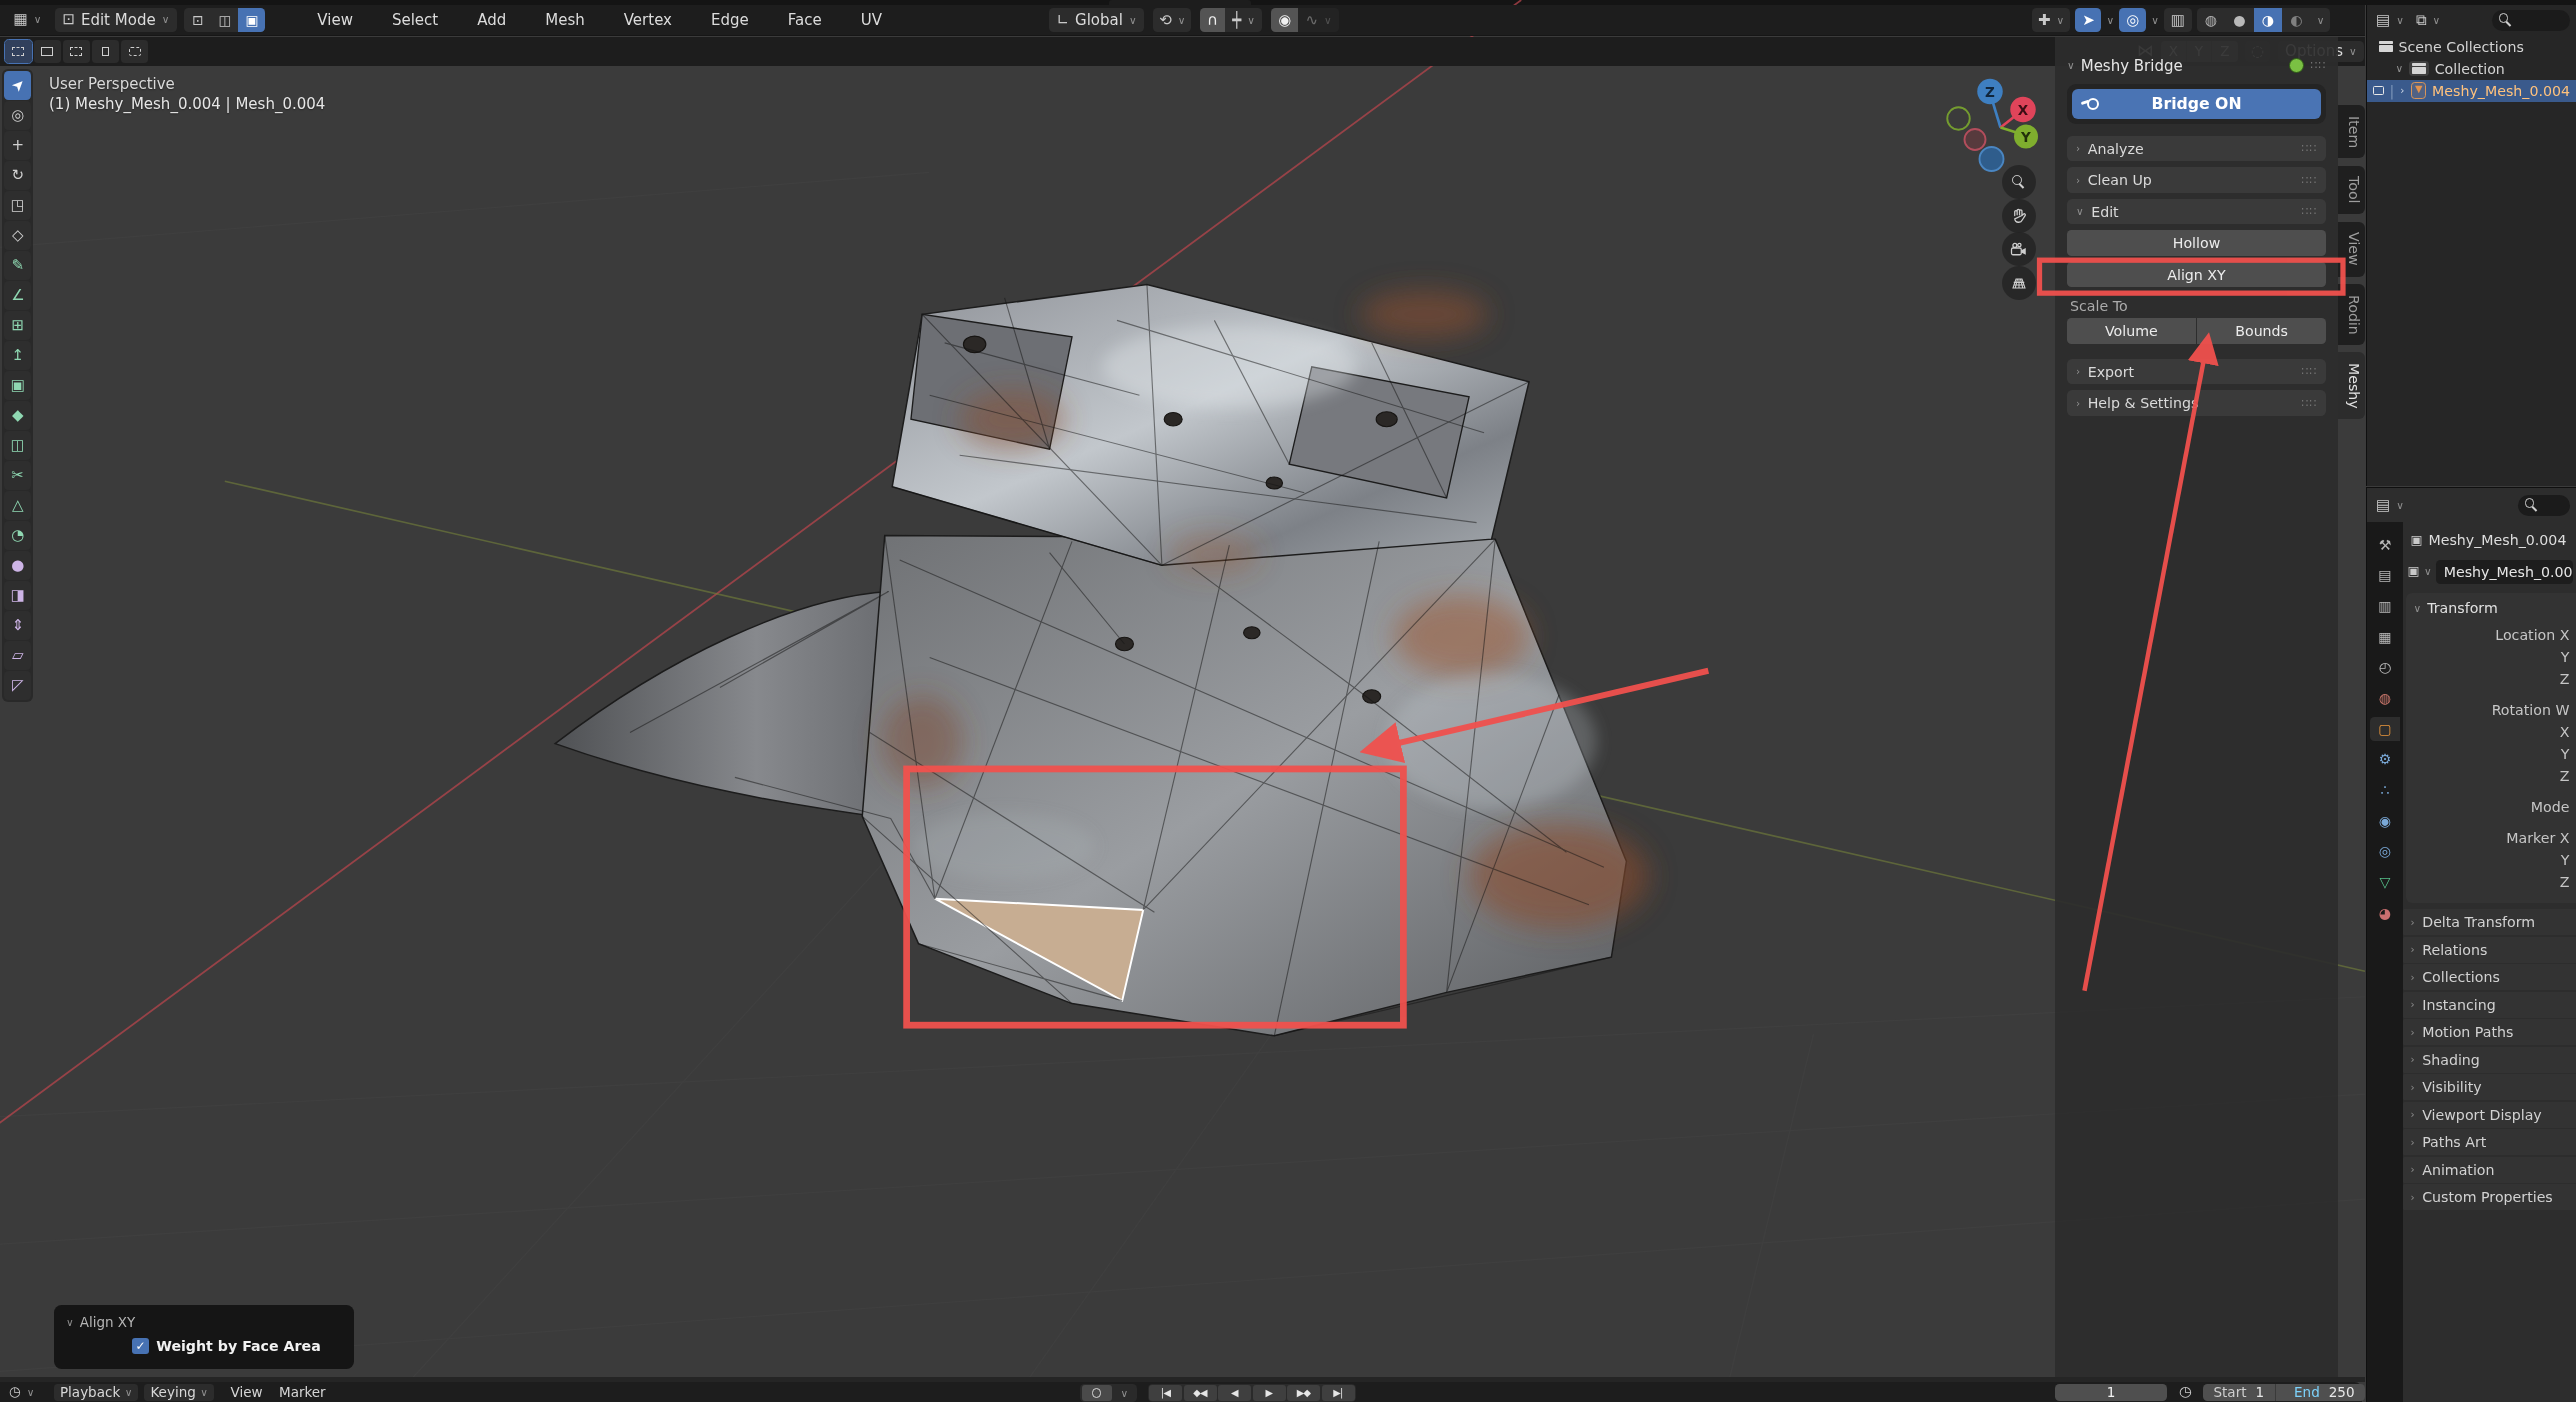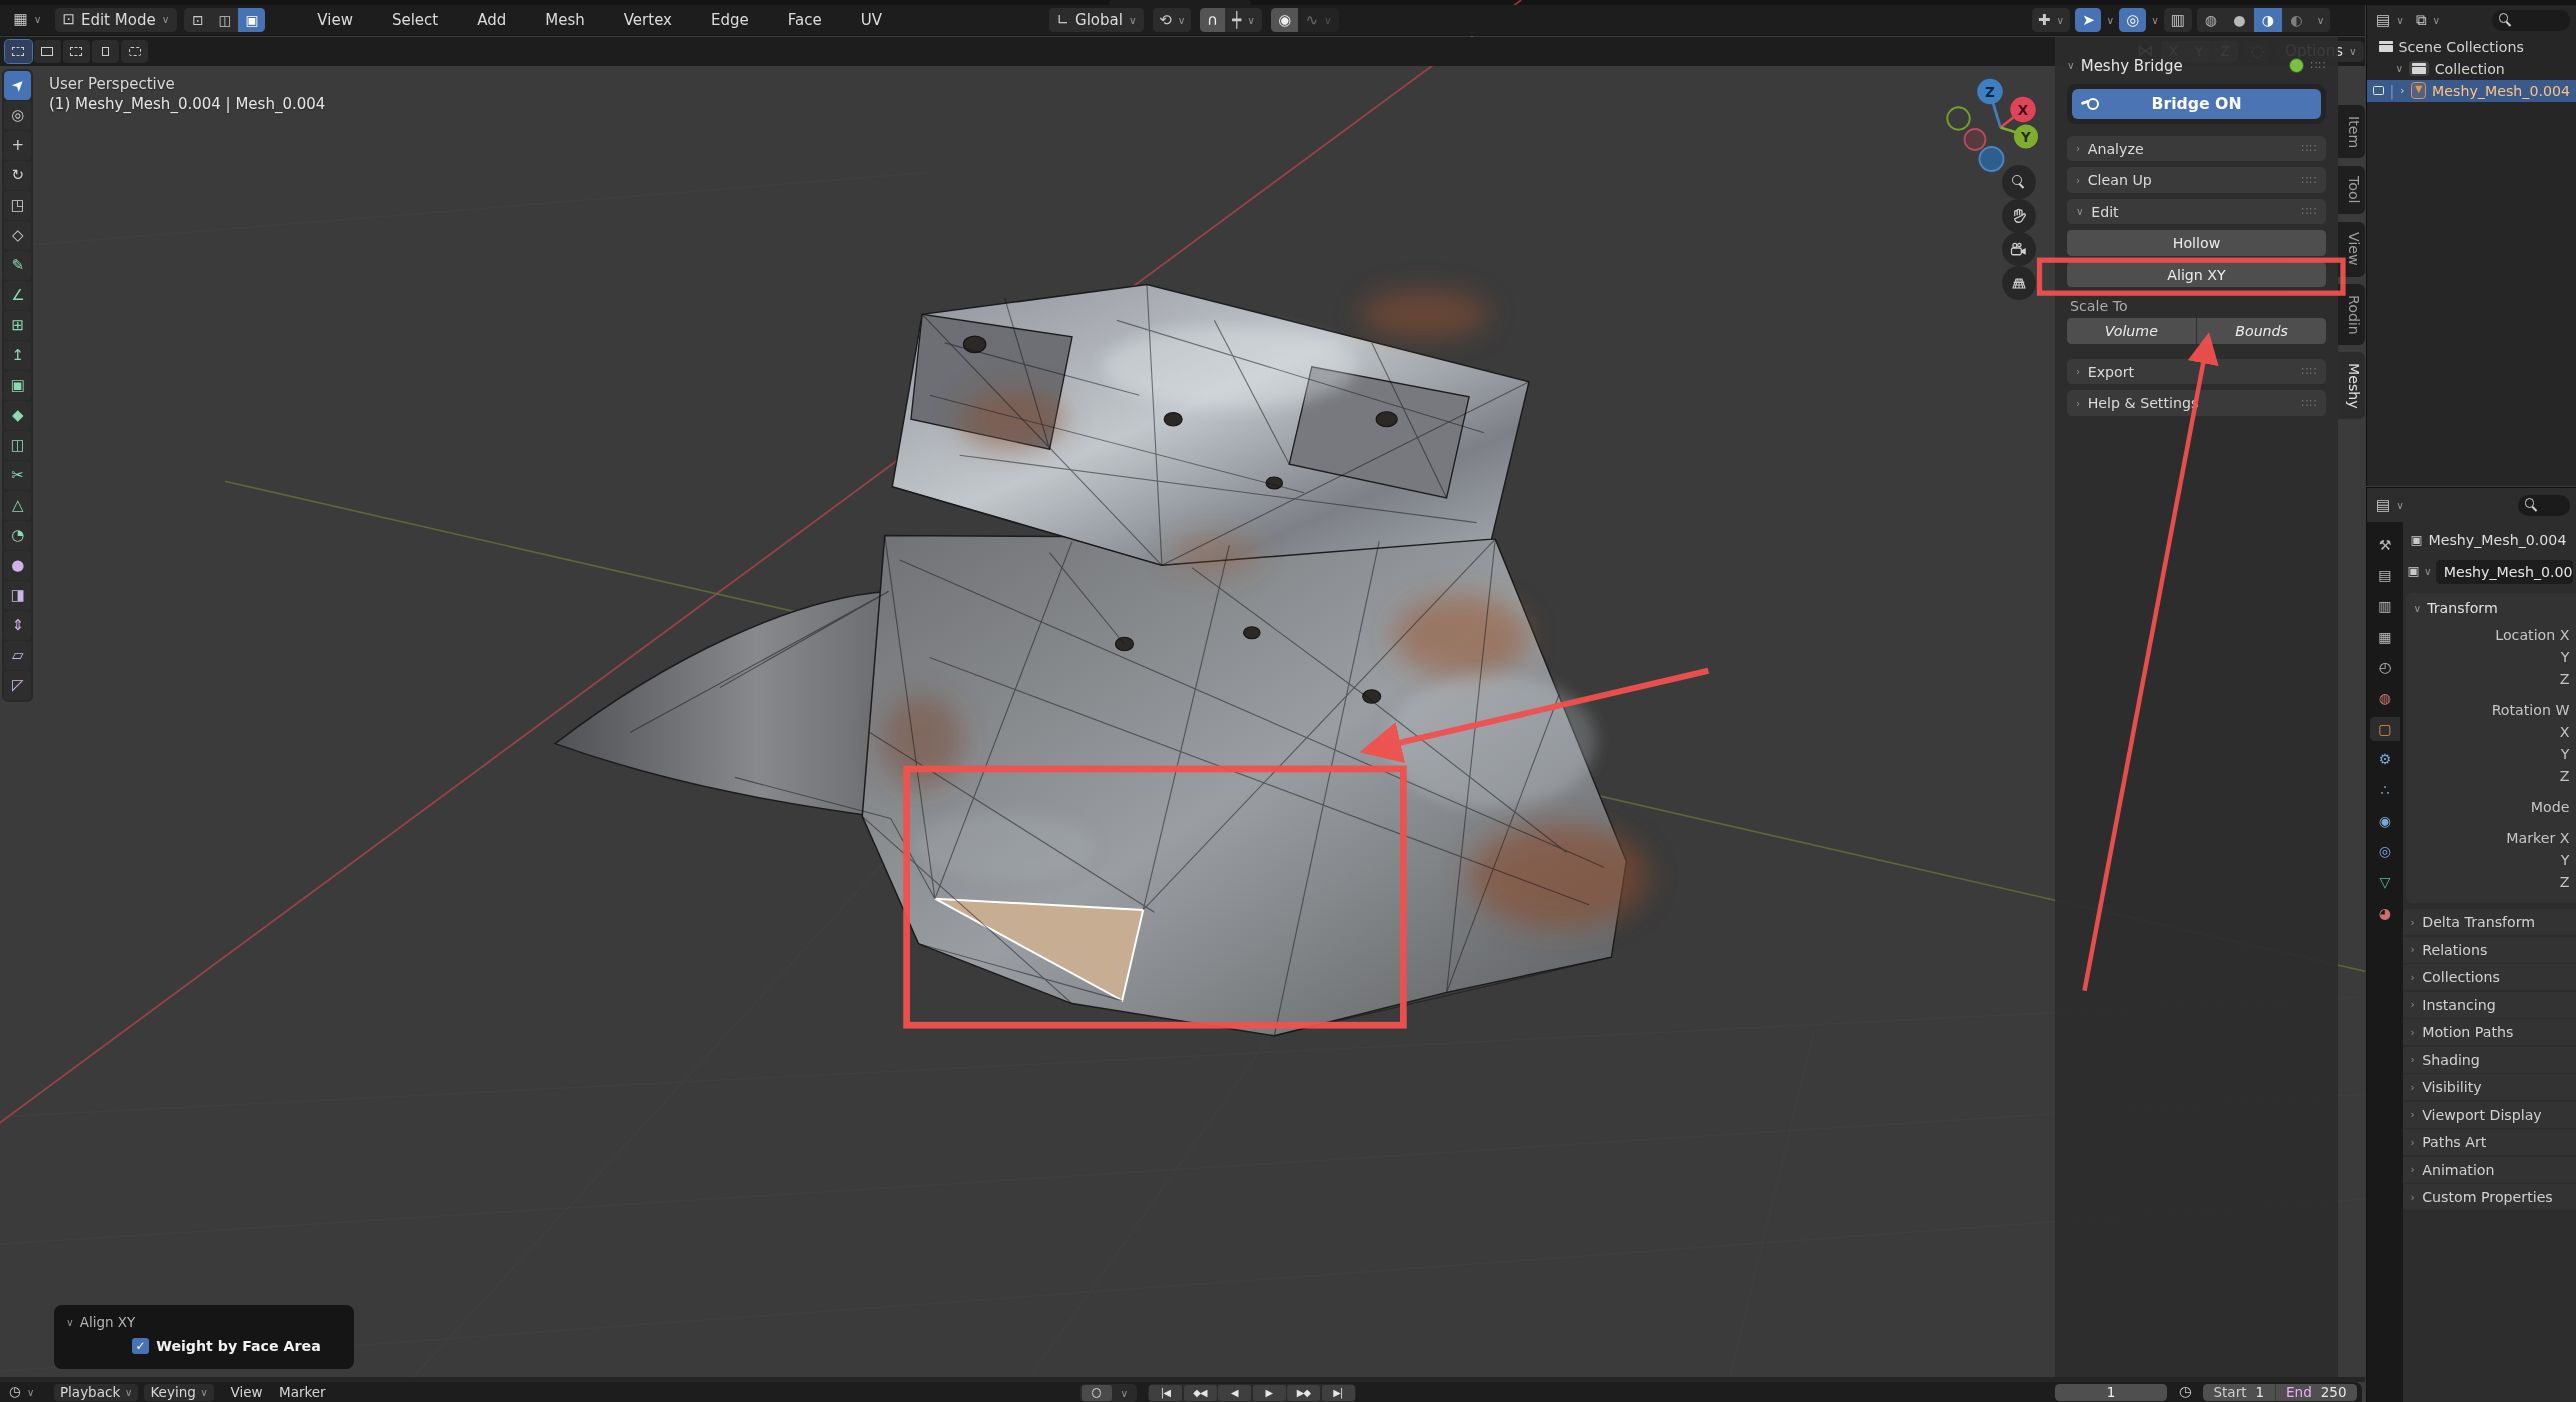--- a/index.html
+++ b/index.html
@@ -53,21 +53,21 @@
   .sb-well { margin-top:9px; background:#242424; border-radius:9px; padding:5.2px; }
   .btn-blue { height:30px; background:#4a74b4; border-radius:6px; display:flex; align-items:center; color:#fff; font-size:15.7px; font-weight:600; position:relative; justify-content:center; }
   .blogo { position:absolute; left:9px; width:18px; height:13.5px; }
   .blogo .c { position:absolute; right:0; top:0.7px; width:12px; height:12px; border:2.2px solid #fff; border-radius:50%; }
   .blogo .t { position:absolute; left:0; top:4.5px; width:7.5px; height:3px; background:#fff; border-radius:1.5px; transform:rotate(-18deg); }
   .sb-row { margin-top:6px; height:25.5px; background:#3a3a3a; border-radius:5.2px; display:flex; align-items:center; padding:0 9px; gap:7.5px; color:#dadada; font-size:14.2px; }
   .sb-row .grip { margin-left:auto; }
   .btn-gray { margin-top:6px; height:25.5px; background:#4e4e4e; border-radius:4.5px; display:flex; align-items:center; justify-content:center; color:#ececec; font-size:14.2px; }
   .sb-label { margin-top:10.5px; color:#ababab; font-size:14.2px; padding-left:3px; }
   .two-btns { margin-top:4.5px; display:flex; gap:1.5px; }
-  .two-btns > div { flex:1; height:25.5px; background:#4e4e4e; display:flex; align-items:center; justify-content:center; color:#ececec; font-size:14.2px;font-style:italic; }
+  .two-btns > div { flex:1; height:25.5px; background:#4e4e4e; display:flex; align-items:center; justify-content:center; color:#ececec; font-size:14.2px; }
   .two-btns > div:first-child { border-radius:4.5px 0 0 4.5px; }
   .two-btns > div:last-child { border-radius:0 4.5px 4.5px 0; }
 
   .side-tabs { left:2338px; top:105px; width:27px; z-index:26; display:flex; flex-direction:column; gap:7.5px; }
   .vtab { writing-mode:vertical-rl; background:#1f1f1f; color:#9d9d9d; font-size:14.2px; padding:10.5px 3px; border-radius:0 6px 6px 0; text-align:center; }
   .vtab.active { background:#2c2c2c; color:#e2e2e2; }
 
   
   .outliner { left:2366px; top:4.5px; width:210px; height:481px; background:#262626; border-left:1.5px solid #0f0f0f; z-index:30; }
   .ol-hdr { height:31px; display:flex; align-items:center; padding:0 6px; gap:6px; }
@@ -748,21 +748,21 @@
     <div class="abs framefield" style="left:2055px;top:1.5px;width:112px;">
       <span>1</span>
     </div>
     <span class="abs icon" style="left:2179px;top:2.2px;font-size:14.2px;">◷</span>
     <div class="abs rangegrp" style="left:2203px;top:1.5px;">
       <div class="cell">
         <span style="color:#cfcfcf;">Start</span>
         <span>1</span>
       </div>
       <div class="cell">
-        <span style="color:#f0abfc;">End</span>
+        <span style="color:#7dd3fc;margin-left:8px;">End</span>
         <span>250</span>
       </div>
     </div>
   </div>
 
   <div class="abs oppanel">
     <div class="t">
       <span class="chev">∨</span>
       <span>Align XY</span>
     </div>

